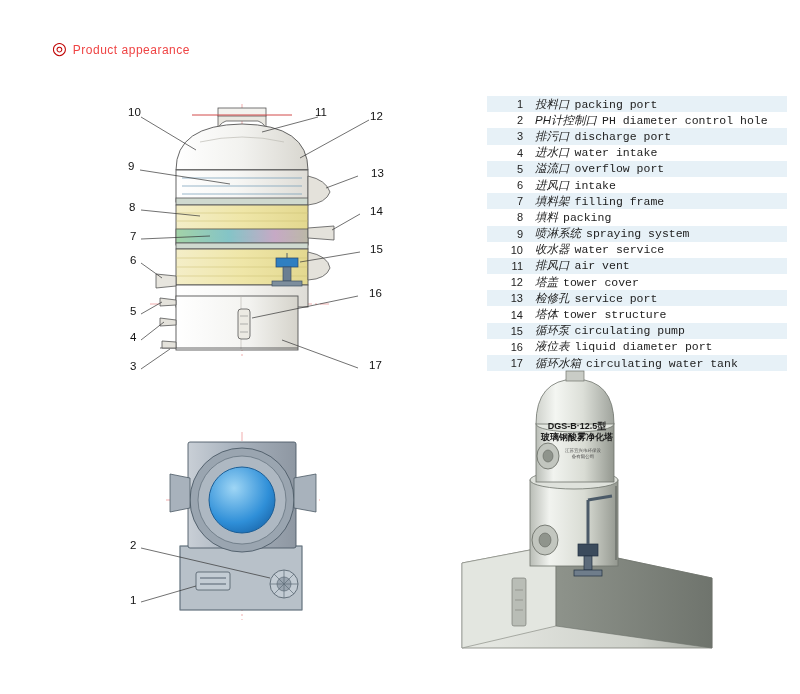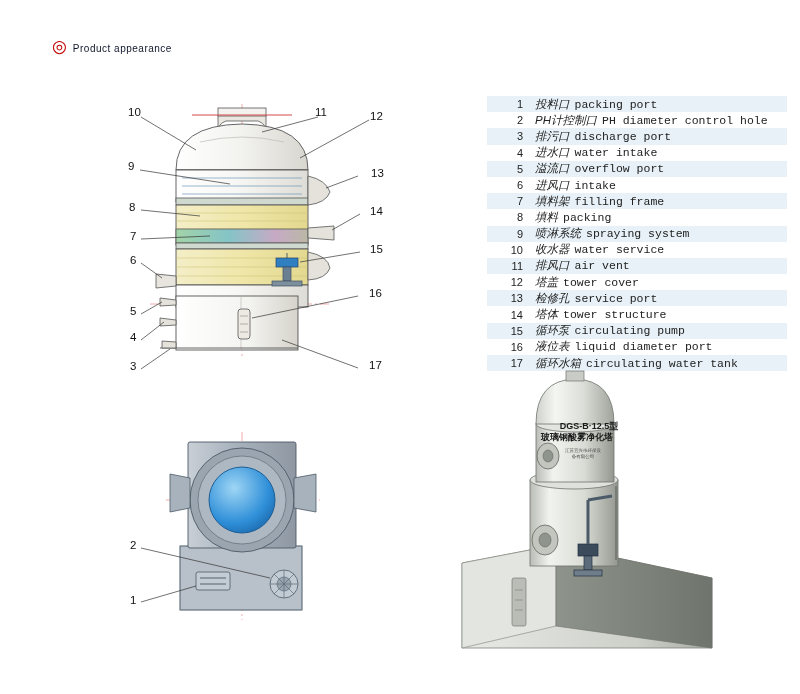--- a/index.html
+++ b/index.html
@@ -12,21 +12,21 @@
   .title-row {
     position:absolute; left:52px; top:10px;
     display:flex; align-items:baseline; gap:6px;
   }
   .title-mark { font-size:17px; color:#c00000; line-height:1; }
   .title-cn {
     font-size:19px; font-weight:bold; color:#c00000;
     letter-spacing:1px;
   }
   .title-en {
-    font-size:10px; color:#0f172a; letter-spacing:0.5px;margin-top:33px;
+    font-size:12px; color:#ef4444; letter-spacing:0.5px;margin-top:33px;
   }
 
   
   .legend {
     position:absolute; left:487px; top:96px; width:300px;
   }
   .legend-row {
     display:flex; align-items:center;
     height:16.2px; font-size:11.5px; color:#222;
   }
@@ -413,15 +413,15 @@
 <div class="lbl" style="left:130px; top:254px;">6</div>
 <div class="lbl" style="left:369px; top:287px;">16</div>
 <div class="lbl" style="left:130px; top:305px;">5</div>
 <div class="lbl" style="left:130px; top:331px;">4</div>
 <div class="lbl" style="left:369px; top:359px;">17</div>
 <div class="lbl" style="left:130px; top:360px;">3</div>
 
 <div class="lbl" style="left:130px; top:539px;">2</div>
 <div class="lbl" style="left:130px; top:594px;">1</div>
 
-<div class="photo-cap" style="left:546px; top:421px; width:62px; font-size:9px; line-height:11px;margin-left:12px;">DGS-B·12.5型</div>
+<div class="photo-cap" style="left:546px; top:421px; width:62px; font-size:9px; line-height:11px;">DGS-B·12.5型</div>
 <div class="photo-cap" style="left:540px; top:432px; width:74px; font-size:9px; line-height:11px;text-align:center;">玻璃钢酸雾净化塔</div>
 <div class="photo-cap" style="left:563px; top:448px; width:40px; font-size:4.5px; line-height:5.5px; font-weight:normal; color:#4a4a4a;">江苏宜兴市环保设备有限公司</div>
 
 </body></html>

